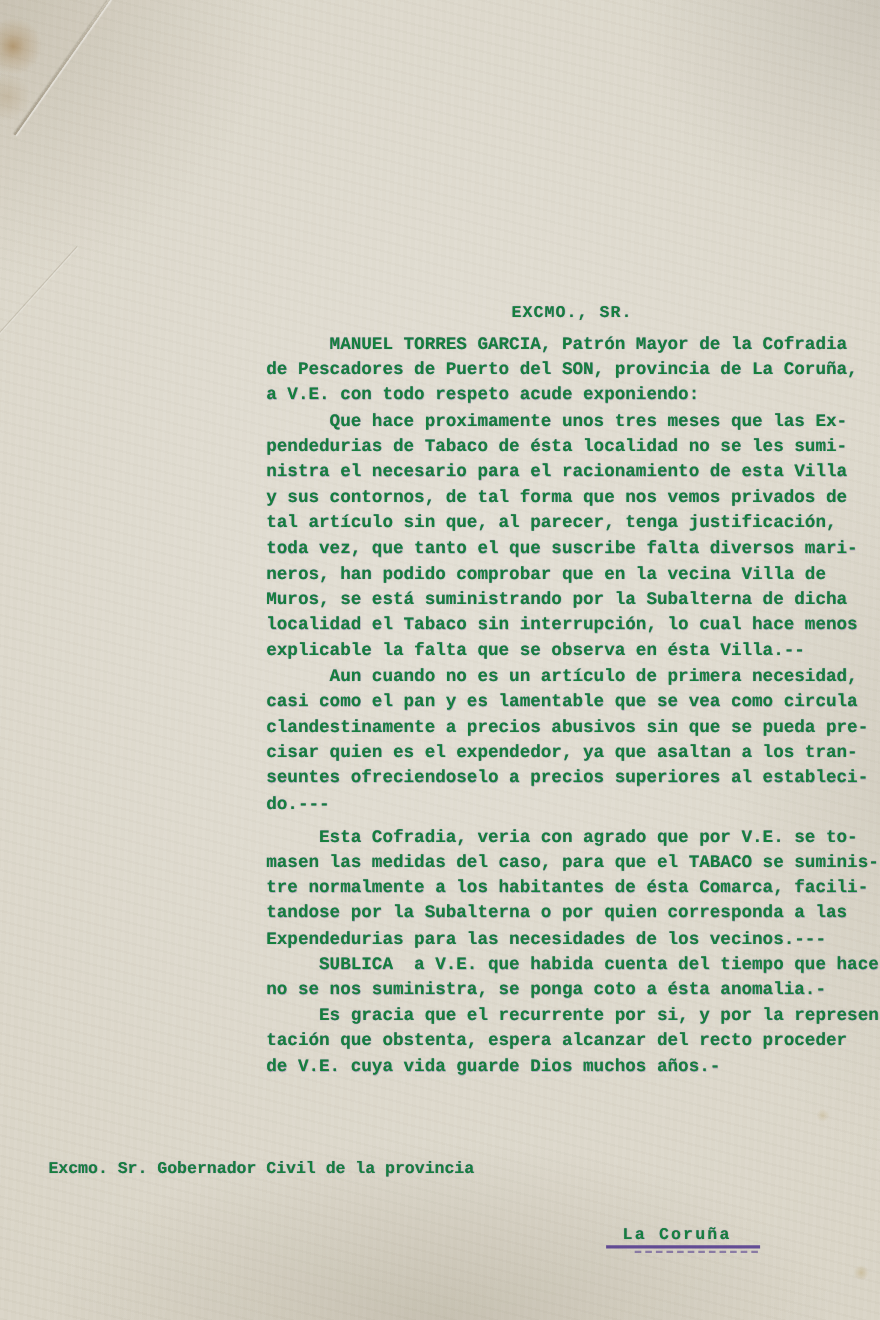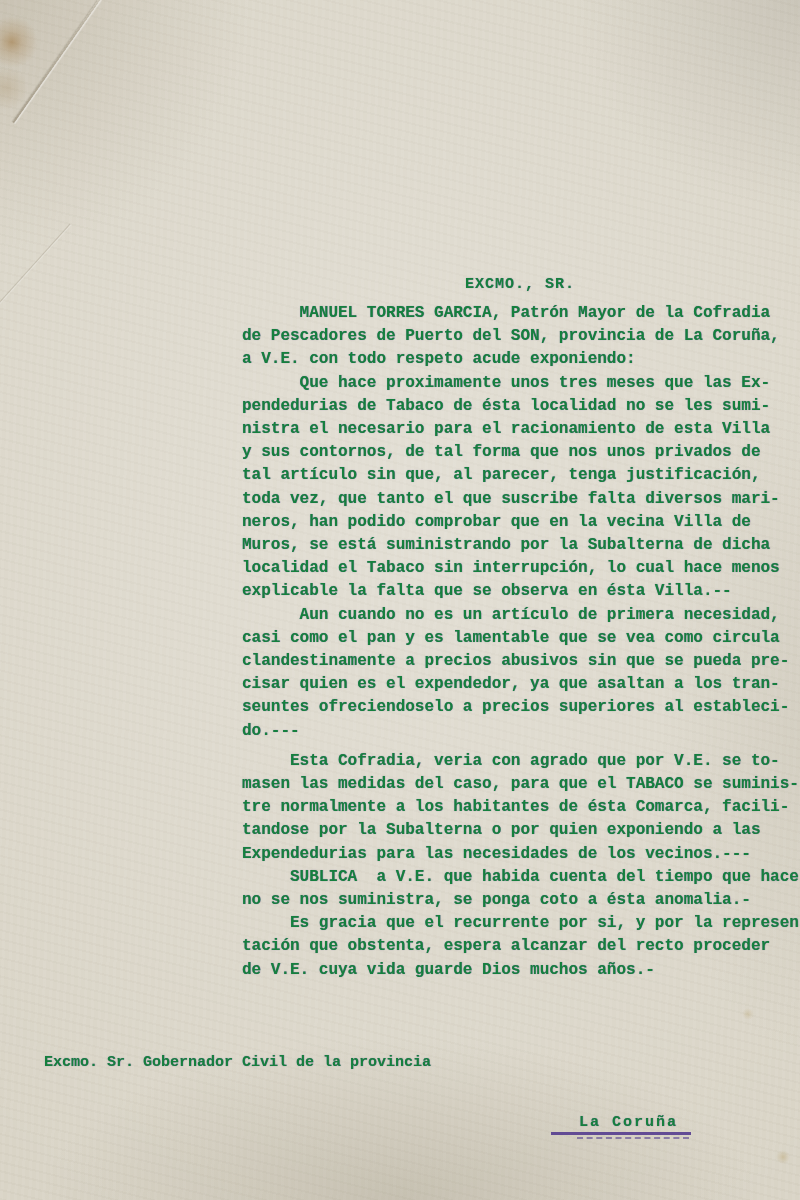--- a/index.html
+++ b/index.html
@@ -51,21 +51,21 @@
     font-size:16px;line-height:23.2px;
   }
   .ln{white-space:pre;}
   .gap{margin-top:7px;}
   .footer-line{
     position:absolute;left:44px;top:1054px;
     font-size:15px;white-space:pre;
   }
   .sig-place{
     position:absolute;left:566px;top:1114px;
-    font-size:15px;letter-spacing:2px;white-space:pre;margin-left:13px;
+    font-size:15px;letter-spacing:2px;white-space:pre;
   }
   .sig-underline{
     position:absolute;left:551px;top:1132px;width:140px;height:0;
     border-top:3px solid rgba(77,52,140,.85);
   }
   .sig-underline-dash{
     position:absolute;left:577px;top:1137px;width:112px;height:0;
     border-top:2px dashed rgba(77,52,140,.55);
   }
 </style>
@@ -79,37 +79,37 @@
 
 <div class="heading ink">EXCMO., SR.</div>
 
 <div class="letter ink">
   <div class="ln">      MANUEL TORRES GARCIA, Patrón Mayor de la Cofradia</div>
   <div class="ln">de Pescadores de Puerto del SON, provincia de La Coruña,</div>
   <div class="ln">a V.E. con todo respeto acude exponiendo:</div>
   <div class="ln">      Que hace proximamente unos tres meses que las Ex-</div>
   <div class="ln">pendedurias de Tabaco de ésta localidad no se les sumi-</div>
   <div class="ln">nistra el necesario para el racionamiento de esta Villa</div>
-  <div class="ln">y sus contornos, de tal forma que nos unos privados de</div>
+  <div class="ln">y sus contornos, de tal forma que nos vemos privados de</div>
   <div class="ln">tal artículo sin que, al parecer, tenga justificación,</div>
   <div class="ln">toda vez, que tanto el que suscribe falta diversos mari-</div>
   <div class="ln">neros, han podido comprobar que en la vecina Villa de</div>
   <div class="ln">Muros, se está suministrando por la Subalterna de dicha</div>
   <div class="ln">localidad el Tabaco sin interrupción, lo cual hace menos</div>
   <div class="ln">explicable la falta que se observa en ésta Villa.--</div>
   <div class="ln">      Aun cuando no es un artículo de primera necesidad,</div>
   <div class="ln">casi como el pan y es lamentable que se vea como circula</div>
   <div class="ln">clandestinamente a precios abusivos sin que se pueda pre-</div>
   <div class="ln">cisar quien es el expendedor, ya que asaltan a los tran-</div>
   <div class="ln">seuntes ofreciendoselo a precios superiores al estableci-</div>
   <div class="ln">do.---</div>
   <div class="ln gap">     Esta Cofradia, veria con agrado que por V.E. se to-</div>
   <div class="ln">masen las medidas del caso, para que el TABACO se suminis-</div>
   <div class="ln">tre normalmente a los habitantes de ésta Comarca, facili-</div>
-  <div class="ln">tandose por la Subalterna o por quien exponiendo a las</div>
+  <div class="ln">tandose por la Subalterna o por quien corresponda a las</div>
   <div class="ln">Expendedurias para las necesidades de los vecinos.---</div>
   <div class="ln">     SUBLICA  a V.E. que habida cuenta del tiempo que hace</div>
   <div class="ln">no se nos suministra, se ponga coto a ésta anomalia.-</div>
   <div class="ln">     Es gracia que el recurrente por si, y por la represen</div>
   <div class="ln">tación que obstenta, espera alcanzar del recto proceder</div>
   <div class="ln">de V.E. cuya vida guarde Dios muchos años.-</div>
 </div>
 
 <div class="footer-line ink">Excmo. Sr. Gobernador Civil de la provincia</div>
 

